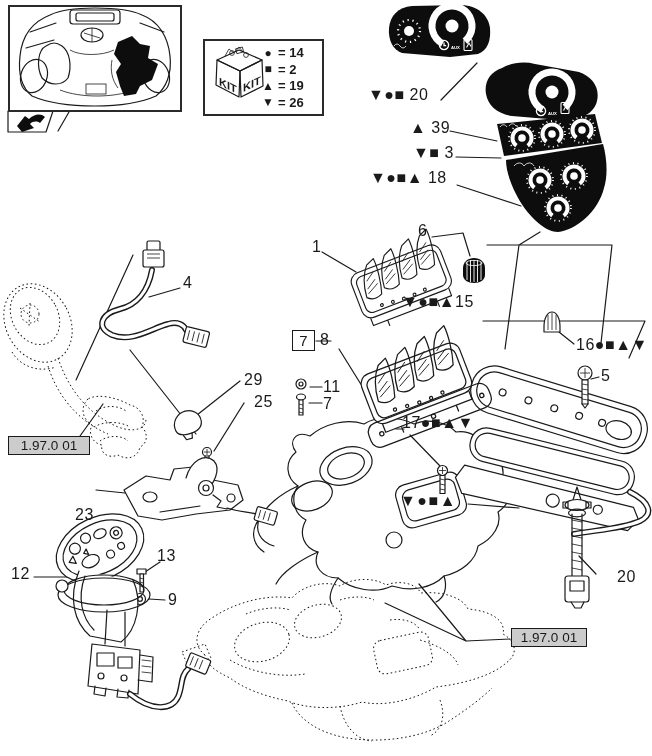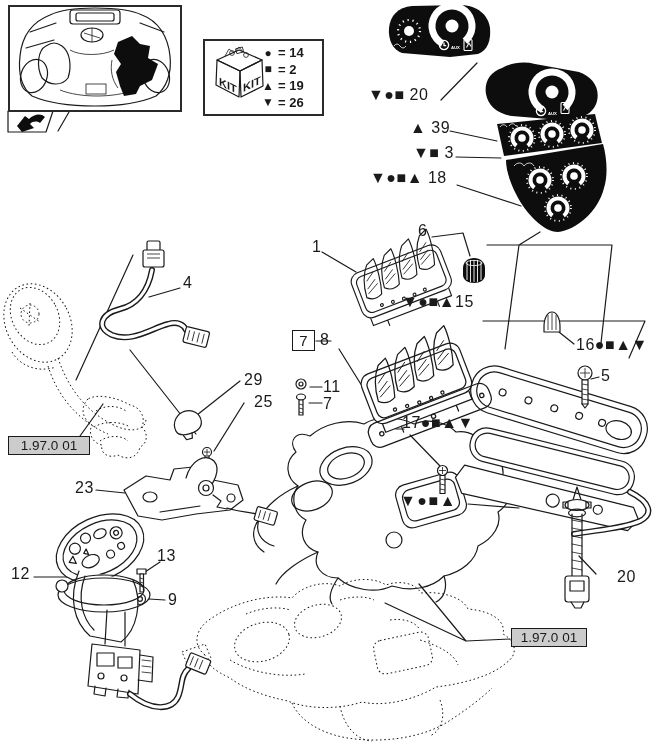--- a/index.html
+++ b/index.html
@@ -421,21 +421,21 @@
   <div class="callout" style="left:312px;top:238px">1</div>
   <div class="callout" style="left:418px;top:222px">6</div>
   <div class="callout" style="left:402px;top:293px">▼●■▲15</div>
   <div class="callout-box" style="left:292px;top:330px">7</div>
   <div class="callout" style="left:320px;top:331px">8</div>
   <div class="callout" style="left:323px;top:378px">11</div>
   <div class="callout" style="left:323px;top:395px">7</div>
   <div class="callout" style="left:183px;top:274px">4</div>
   <div class="callout" style="left:244px;top:371px">29</div>
   <div class="callout" style="left:254px;top:393px">25</div>
-  <div class="callout" style="left:75px;top:479px">23</div>
+  <div class="callout" style="left:75px;top:506px">23</div>
   <div class="callout" style="left:11px;top:565px">12</div>
   <div class="callout" style="left:157px;top:547px">13</div>
   <div class="callout" style="left:168px;top:591px">9</div>
   <div class="callout" style="left:576px;top:336px">16●■▲▼</div>
   <div class="callout" style="left:601px;top:367px">5</div>
   <div class="callout" style="left:402px;top:414px">17●■▲▼</div>
   <div class="callout" style="left:617px;top:568px">20</div>
   <div class="callout kit-marker" style="left:400px;top:492px">▼●■▲</div>
 
   <div class="ref-box" style="left:8px;top:436px;width:76px">1.97.0 01</div>

